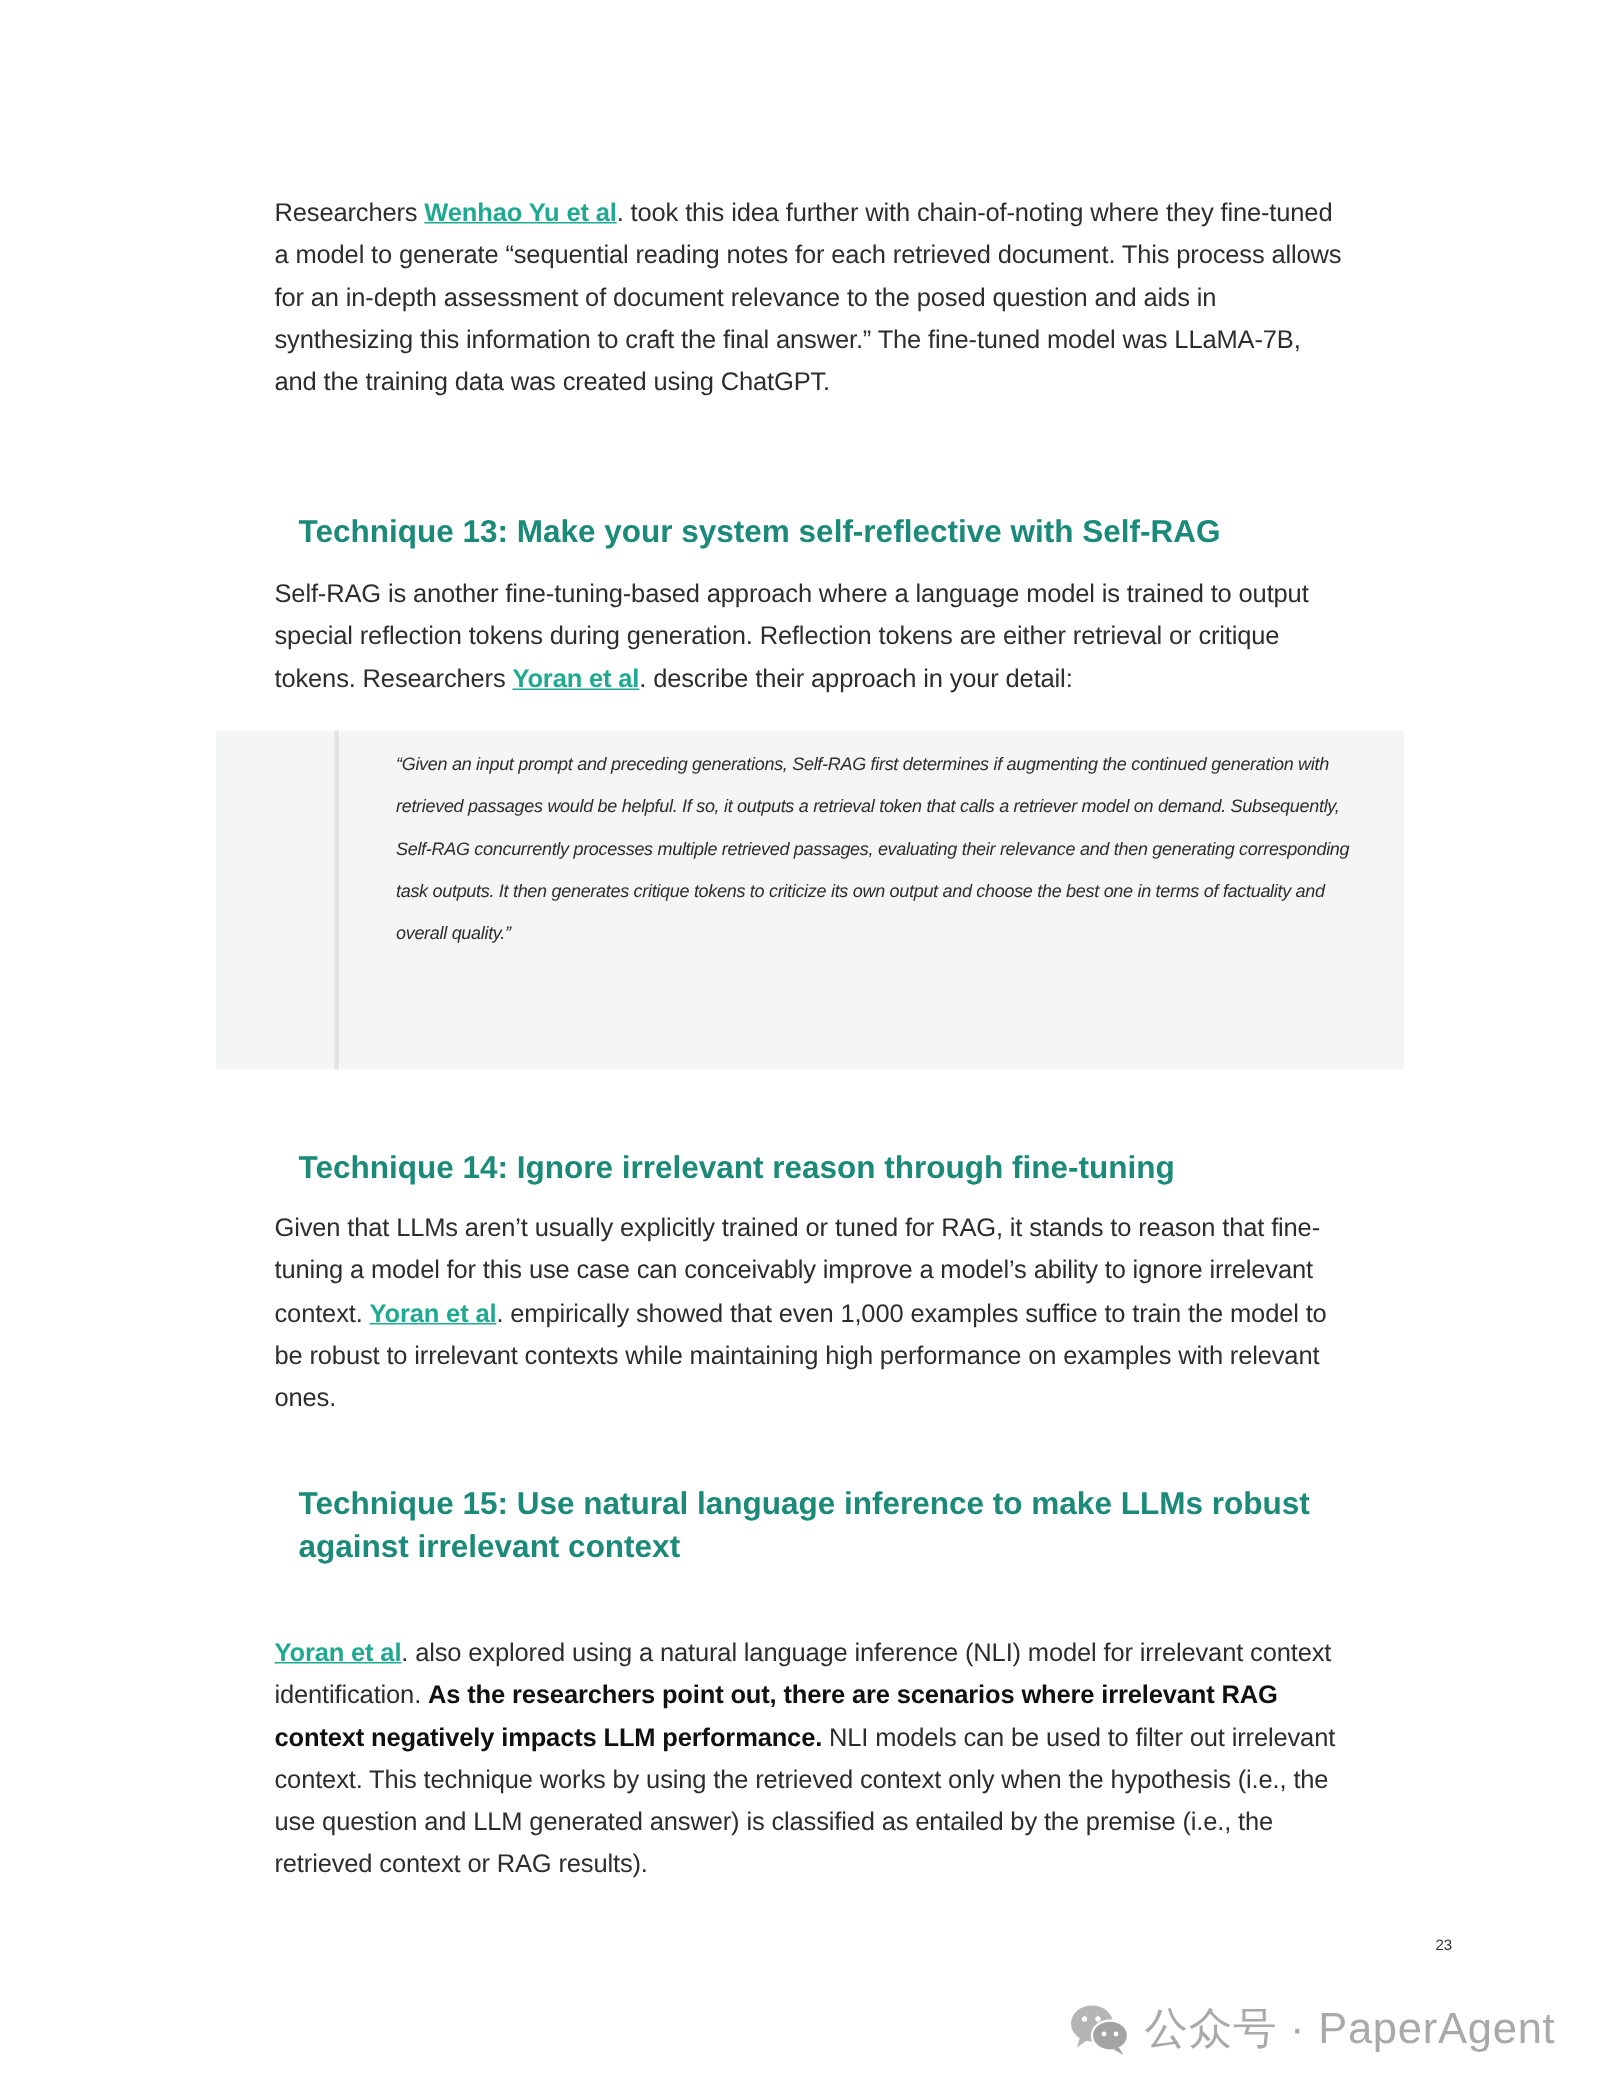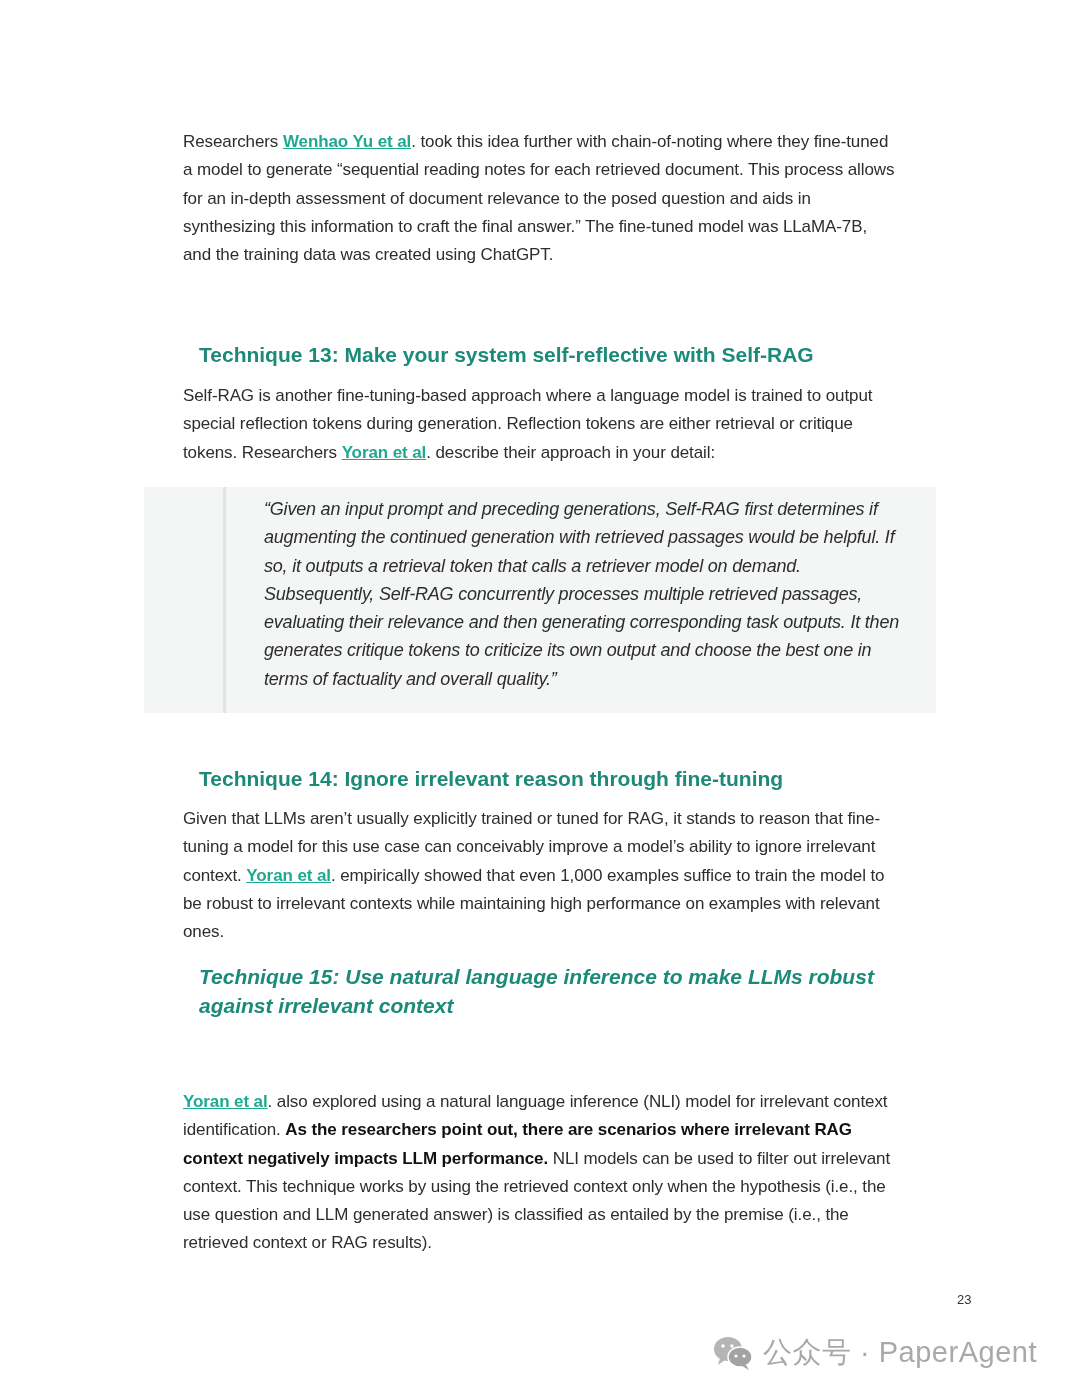--- a/index.html
+++ b/index.html
@@ -5,23 +5,23 @@
   html, body { margin: 0; padding: 0; background: #ffffff; }
   body { width: 1080px; height: 1397px; position: relative; overflow: hidden;
          font-family: "Liberation Sans", sans-serif; color: #2b2b2b; }
   .page { position: absolute; left: 0; top: 0; width: 1080px; height: 1397px; }
   .para { position: absolute; left: 183px; width: 715px; font-size: 17px; line-height: 28.3px; color: #2d2d2d; letter-spacing: -0.1px; }
   .para p { margin: 0; }
   .link { color: #1fa991; text-decoration: underline; font-weight: bold; cursor: pointer; }
   .heading { position: absolute; left: 183px; width: 700px; font-size: 21px; line-height: 29px; font-weight: bold; color: #1b8a78; margin: 16px; }
   .quote-box { position: absolute; left: 144px; top: 487px; width: 792px; height: 226px; background: #f4f5f5; }
   .quote-bar { position: absolute; left: 79px; top: 0; width: 3px; height: 226px; background: #e2e4e4; }
-  .quote-text { position: absolute; left: 120px; top: 8px; width: 640px; font-size: 18px; line-height: 28.3px; font-style: italic; color: #2d2d2d; letter-spacing: -0.2px; }
+  .quote-text { position: absolute; left: 120px; top: 8px; width: 640px; font-size: 12px; line-height: 28.3px; font-style: italic; color: #2d2d2d; letter-spacing: -0.2px; }
   .bold { font-weight: bold; color: #111; margin-top: 44px; }
-  .page-num { position: absolute; left: 957px; top: 1292px; font-size: 13px; color: #333; }
+  .page-num { position: absolute; left: 957px; top: 1292px; font-size: 10px; color: #333; }
   .watermark { position: absolute; left: 713px; top: 1333px; display: flex; align-items: center; font-size: 29px; color: #a9a9a9; letter-spacing: 0.5px; }
   .wm-icon { width: 42px; height: 36px; margin-right: 8px; }
 </style>
 </head>
 <body>
 
 <div class="page">
 
   <div class="para" style="top:128px;">
     <p><span>Researchers </span><a class="link">Wenhao Yu et al</a><span>. took this idea further with chain-of-noting where they fine-tuned a model to generate “sequential reading notes for each retrieved document. This process allows for an in-depth assessment of document relevance to the posed question and aids in synthesizing this information to craft the final answer.” The fine-tuned model was LLaMA-7B, and the training data was created using ChatGPT.</span></p>
@@ -37,21 +37,21 @@
     <div class="quote-bar"></div>
     <div class="quote-text">“Given an input prompt and preceding generations, Self-RAG first determines if augmenting the continued generation with retrieved passages would be helpful. If so, it outputs a retrieval token that calls a retriever model on demand. Subsequently, Self-RAG concurrently processes multiple retrieved passages, evaluating their relevance and then generating corresponding task outputs. It then generates critique tokens to criticize its own output and choose the best one in terms of factuality and overall quality.”</div>
   </div>
 
   <h2 class="heading" style="top:748px;">Technique 14: Ignore irrelevant reason through fine-tuning</h2>
 
   <div class="para" style="top:805px;">
     <p><span>Given that LLMs aren’t usually explicitly trained or tuned for RAG, it stands to reason that fine-tuning a model for this use case can conceivably improve a model’s ability to ignore irrelevant context. </span><a class="link">Yoran et al</a><span>. empirically showed that even 1,000 examples suffice to train the model to be robust to irrelevant contexts while maintaining high performance on examples with relevant ones.</span></p>
   </div>
 
-  <h2 class="heading" style="top:946px; width:680px;font-style:italic;">Technique 15: Use natural language inference to make LLMs robust against irrelevant context</h2>
+  <h2 class="heading" style="top:972px; width:680px;">Technique 15: Use natural language inference to make LLMs robust against irrelevant context</h2>
 
   <div class="para" style="top:1088px;">
     <p><a class="link">Yoran et al</a><span>. also explored using a natural language inference (NLI) model for irrelevant context identification. </span><span class="bold">As the researchers point out, there are scenarios where irrelevant RAG context negatively impacts LLM performance.</span><span> NLI models can be used to filter out irrelevant context. This technique works by using the retrieved context only when the hypothesis (i.e., the use question and LLM generated answer) is classified as entailed by the premise (i.e., the retrieved context or RAG results).</span></p>
   </div>
 
   <div class="page-num">23</div>
 
   <div class="watermark">
     <svg class="wm-icon" viewBox="0 0 42 36">
       <ellipse cx="15" cy="14" rx="14" ry="12" fill="#b5b5b5"></ellipse>

